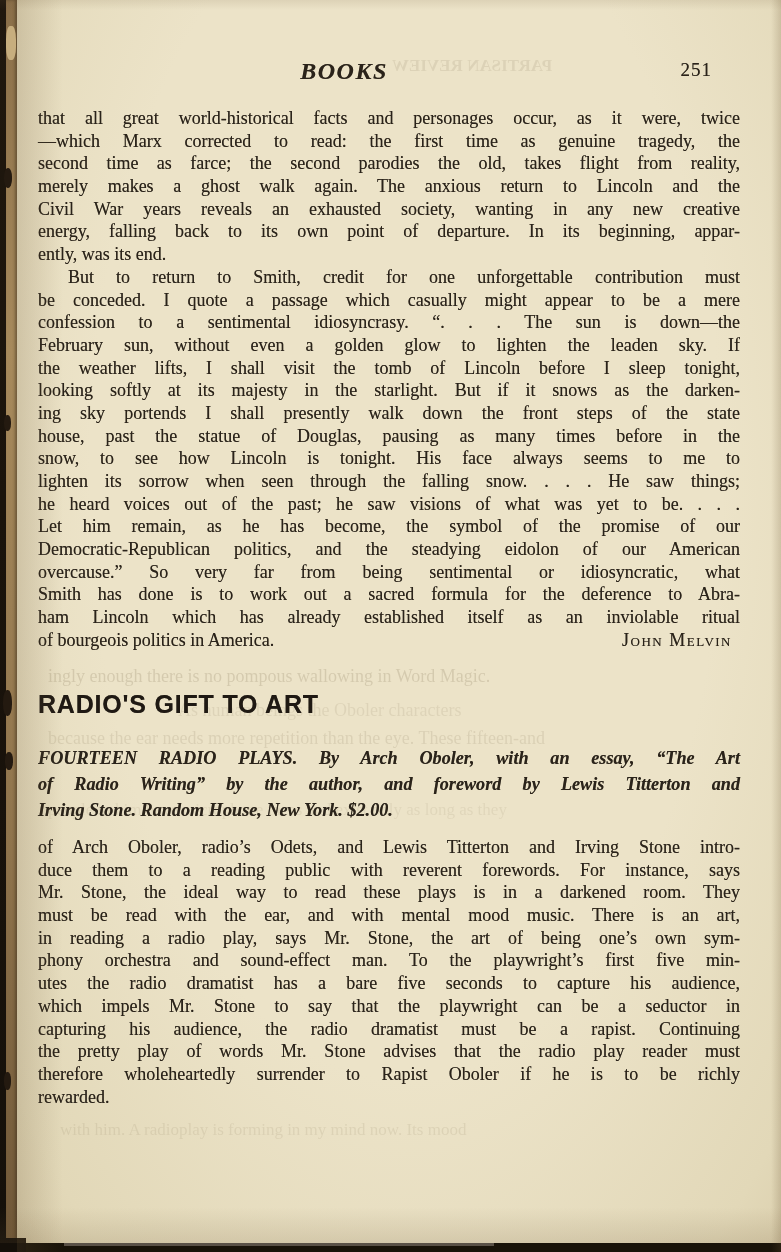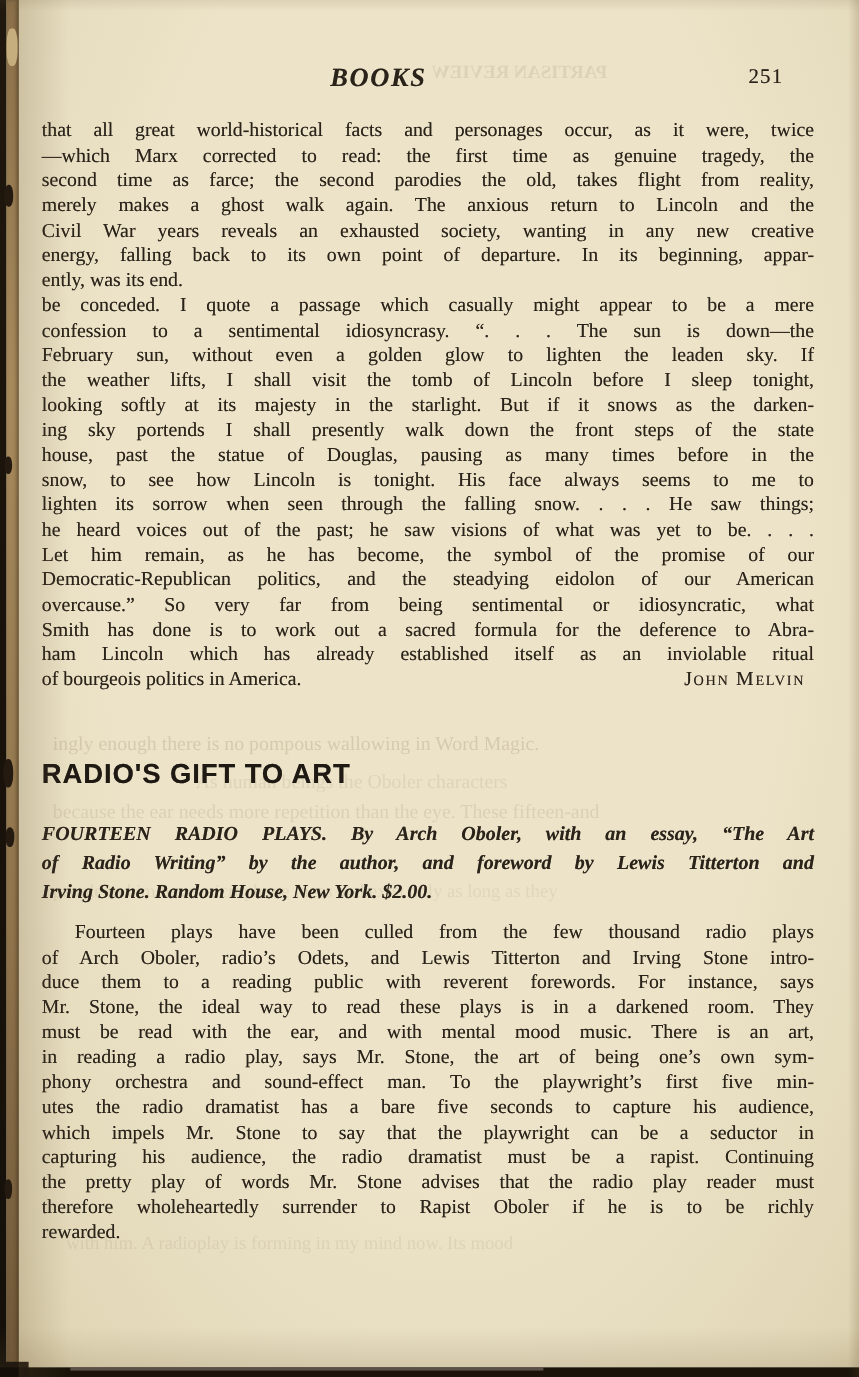--- a/index.html
+++ b/index.html
@@ -90,20 +90,21 @@
   </div>
 
   <div class="textcol body1">
       <div class="tline">that all great world-historical facts and personages occur, as it were, twice</div>
       <div class="tline">—which Marx corrected to read: the first time as genuine tragedy, the</div>
       <div class="tline">second time as farce; the second parodies the old, takes flight from reality,</div>
       <div class="tline">merely makes a ghost walk again. The anxious return to Lincoln and the</div>
       <div class="tline">Civil War years reveals an exhausted society, wanting in any new creative</div>
       <div class="tline">energy, falling back to its own point of departure. In its beginning, appar-</div>
       <div class="tline lastline">ently, was its end.</div>
+      <div class="tline indent">But to return to Smith, credit for one unforgettable contribution must</div>
       <div class="tline">be conceded. I quote a passage which casually might appear to be a mere</div>
       <div class="tline">confession to a sentimental idiosyncrasy. “. . . The sun is down—the</div>
       <div class="tline">February sun, without even a golden glow to lighten the leaden sky. If</div>
       <div class="tline">the weather lifts, I shall visit the tomb of Lincoln before I sleep tonight,</div>
       <div class="tline">looking softly at its majesty in the starlight. But if it snows as the darken-</div>
       <div class="tline">ing sky portends I shall presently walk down the front steps of the state</div>
       <div class="tline">house, past the statue of Douglas, pausing as many times before in the</div>
       <div class="tline">snow, to see how Lincoln is tonight. His face always seems to me to</div>
       <div class="tline">lighten its sorrow when seen through the falling snow. . . . He saw things;</div>
       <div class="tline">he heard voices out of the past; he saw visions of what was yet to be. . . .</div>
@@ -120,21 +121,20 @@
 
   <h1 class="textcol heading">RADIO'S GIFT TO ART</h1>
 
   <div class="textcol citation">
       <div class="tline">FOURTEEN RADIO PLAYS. By Arch Oboler, with an essay, “The Art</div>
       <div class="tline">of Radio Writing” by the author, and foreword by Lewis Titterton and</div>
       <div class="tline lastline">Irving Stone. Random House, New York. $2.00.</div>
     </div>
 
   <div class="textcol body2">
-      <div class="tline indent">Fourteen plays have been culled from the few thousand radio plays</div>
       <div class="tline">of Arch Oboler, radio’s Odets, and Lewis Titterton and Irving Stone intro-</div>
       <div class="tline">duce them to a reading public with reverent forewords. For instance, says</div>
       <div class="tline">Mr. Stone, the ideal way to read these plays is in a darkened room. They</div>
       <div class="tline">must be read with the ear, and with mental mood music. There is an art,</div>
       <div class="tline">in reading a radio play, says Mr. Stone, the art of being one’s own sym-</div>
       <div class="tline">phony orchestra and sound-effect man. To the playwright’s first five min-</div>
       <div class="tline">utes the radio dramatist has a bare five seconds to capture his audience,</div>
       <div class="tline">which impels Mr. Stone to say that the playwright can be a seductor in</div>
       <div class="tline">capturing his audience, the radio dramatist must be a rapist. Continuing</div>
       <div class="tline">the pretty play of words Mr. Stone advises that the radio play reader must</div>

